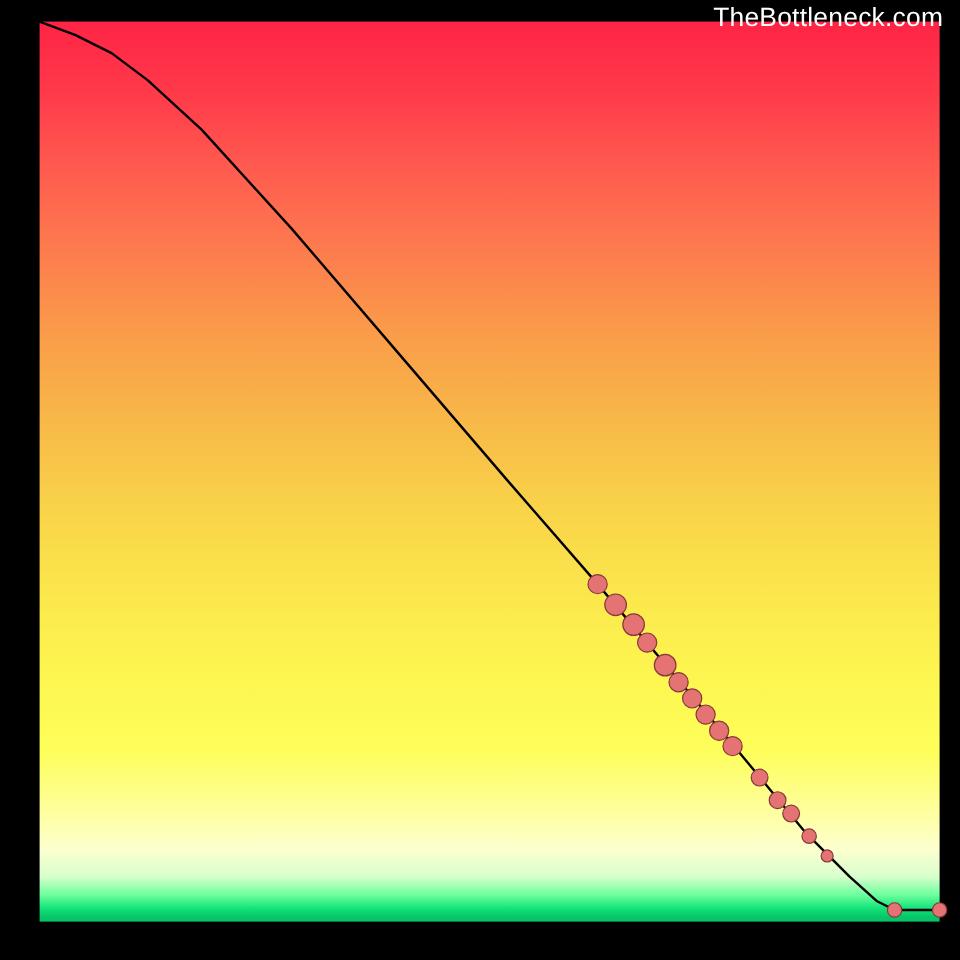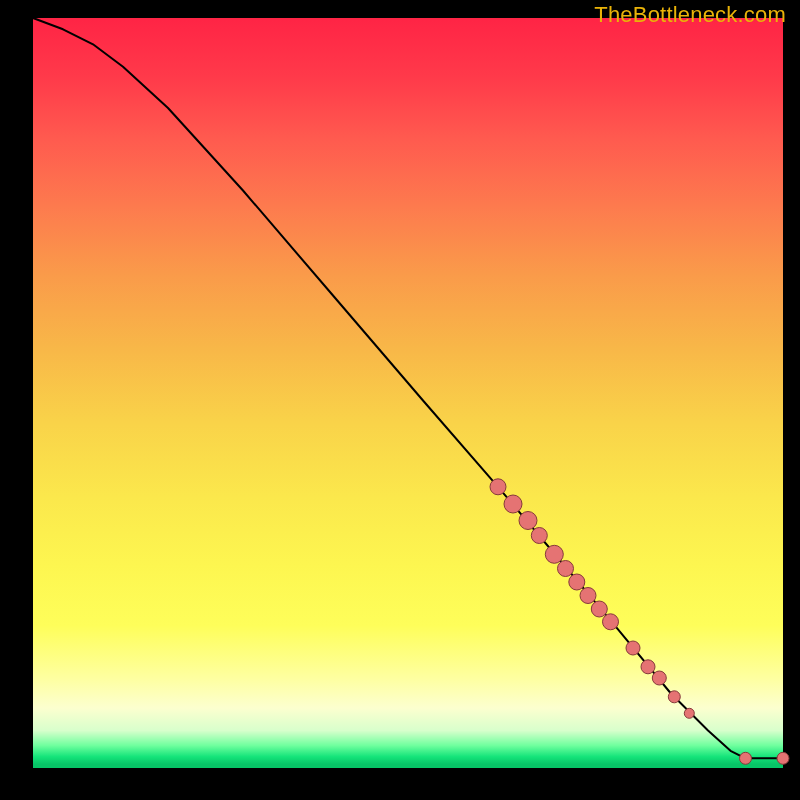--- a/index.html
+++ b/index.html
@@ -60,21 +60,21 @@
   }
   .pt {
     fill: #e57373;
     stroke: #863a3a;
     stroke-width: 1;
   }
   .watermark {
     position: absolute;
     top: 2px;
     right: 14px;
-    color: #eab308;
+    color: #ffffff;
     font-size: 22px;
     font-weight: 500;
     letter-spacing: 0.2px;
     user-select: none;
     text-align: right;
   }
 </style>
 </head>
 <body>
 

